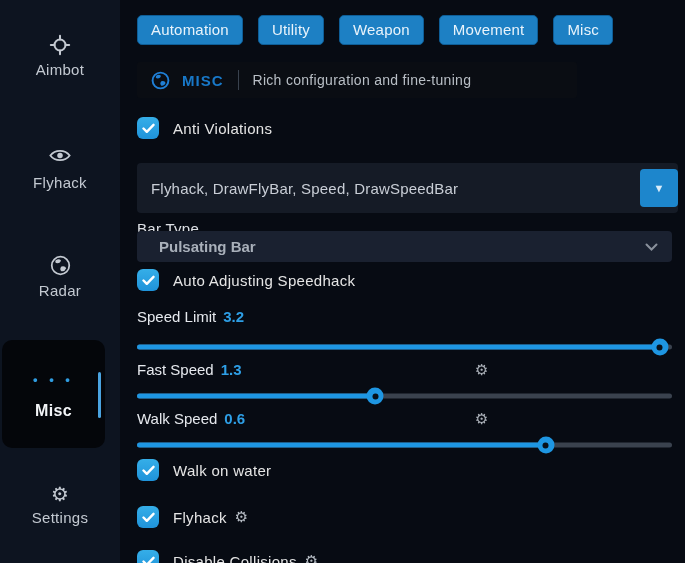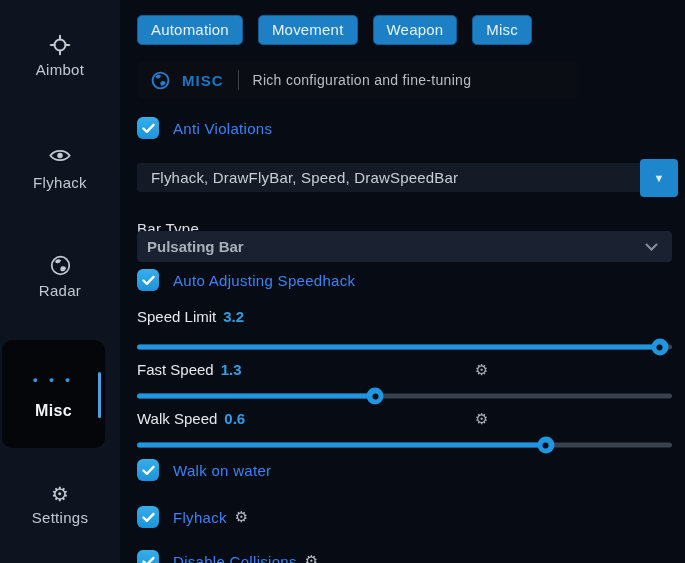--- a/index.html
+++ b/index.html
@@ -26,36 +26,36 @@
   .header-bar { position:absolute; left:137px; top:62px; width:440px; height:36px; background:#0a0d13;
                 border-radius:3px; display:flex; align-items:center; padding:0 14px; }
   .header-title { color:#1878c8; font-weight:bold; font-size:15px; letter-spacing:1px; margin-left:12px; }
   .header-div { width:1px; height:20px; background:#39424e; margin:0 14px; }
   .header-sub { color:#b9bfc6; font-size:14px; letter-spacing:0.3px; }
 
   
   .check-row { position:absolute; left:137px; display:flex; align-items:center; height:24px; cursor:pointer; }
   .checkbox { width:22px; height:22px; border-radius:6px; background:linear-gradient(180deg,#35aee8,#1f93da);
               display:flex; align-items:center; justify-content:center; flex:0 0 auto; }
-  .check-label { color:#3b82f6; font-size:15px; margin-left:14px; letter-spacing:0.3px; }
+  .check-label { color:#e5e5e5; font-size:15px; margin-left:14px; letter-spacing:0.3px; }
   .inline-gear { color:#b6bcc4; font-size:15px; margin-left:8px; font-family:"DejaVu Sans", sans-serif; }
 
   
-  .multiselect { position:absolute; left:137px; top:163px; width:541px; height:29px; background:#151b26;
+  .multiselect { position:absolute; left:137px; top:163px; width:541px; height:50px; background:#151b26;
                  border-radius:4px; display:flex; align-items:center; cursor:pointer; }
   .multiselect .ms-text { color:#c9ced6; font-size:15px; padding-left:14px; flex:1; letter-spacing:0.2px; }
   .ms-btn { width:38px; height:38px; background:#1d86cc; border-radius:4px; display:flex;
             align-items:center; justify-content:center; }
   .ms-btn .tri { color:#d9ecf9; font-size:11px; }
 
   .field-label { position:absolute; left:137px; color:#dde0e5; font-size:15px; letter-spacing:0.3px; }
 
   .select { position:absolute; left:137px; top:231px; width:535px; height:31px; background:#1a2130;
             border-radius:4px; display:flex; align-items:center; cursor:pointer; }
-  .select .sel-text { color:#a9b0ba; font-size:15px; font-weight:bold; padding-left:10px; flex:1; }
+  .select .sel-text { color:#a9b0ba; font-size:15px; font-weight:bold; padding-left:22px; flex:1; }
   .select .chev { margin-right:14px; display:flex; }
 
   
   .slider-caption { position:absolute; left:137px; width:535px; height:20px; color:#e6e9ee; font-size:15px; }
   .slider-caption .val { color:#2e9fe6; font-weight:bold; margin-left:7px; }
   .slider-caption .slider-gear { position:absolute; left:338px; top:0; color:#aab0b8; font-size:15px;
                                  font-family:"DejaVu Sans", sans-serif; cursor:pointer; }
   .slider { position:absolute; left:137px; width:535px; height:18px; cursor:pointer; }
   .slider .track { position:absolute; left:0; right:0; top:50%; transform:translateY(-50%);
                    height:5px; background:#3a424e; border-radius:3px; }
@@ -113,22 +113,23 @@
     </div>
 
     <div class="side-item" style="top:482px">
       <span class="icon gear-glyph">⚙</span>
       <span class="side-label">Settings</span>
     </div>
   </nav>
 
   <div class="tabs">
     <button class="tab">Automation</button>
+    <button class="tab">Utility</button>
+    <button class="tab">Weapon</button>
     <button class="tab">Movement</button>
-    <button class="tab">Weapon</button>
     <button class="tab">Misc</button>
   </div>
 
   <div class="header-bar">
     <span style="display:flex">
       <svg width="19" height="19" viewBox="0 0 24 24">
         <circle cx="12" cy="12" r="10" stroke="#1f7fd6" stroke-width="2.4" fill="none"></circle>
         <path d="M6.5 6 q3.5 -2.5 6 0 q-0.5 3.5 -4 3.5 q-3.5 0 -2 -3.5 Z M13 13 q4.5 -1 5.5 2 q-2 4.5 -5.5 3.5 q-2.5 -2.5 0 -5.5 Z" fill="#1f7fd6"></path>
       </svg>
     </span>

